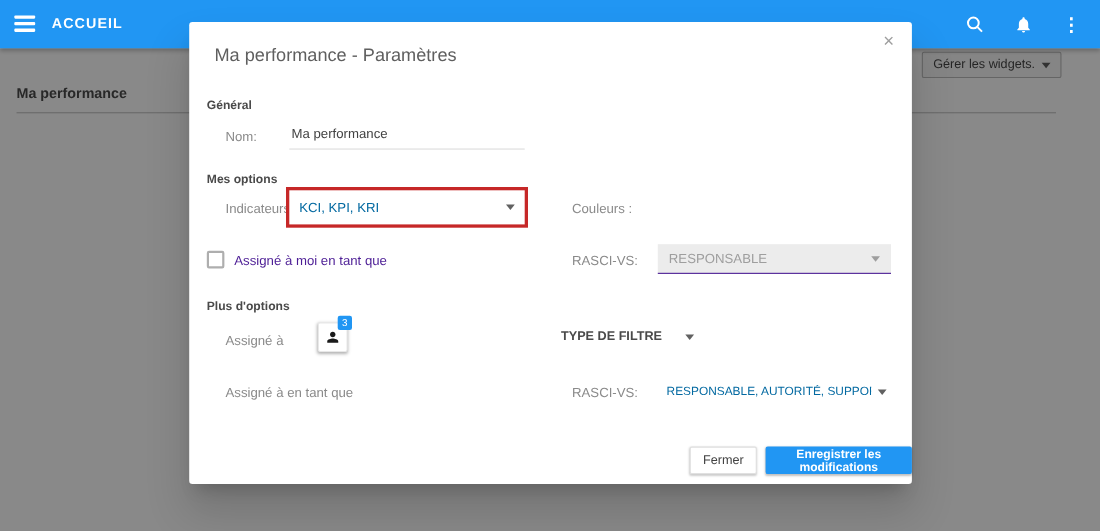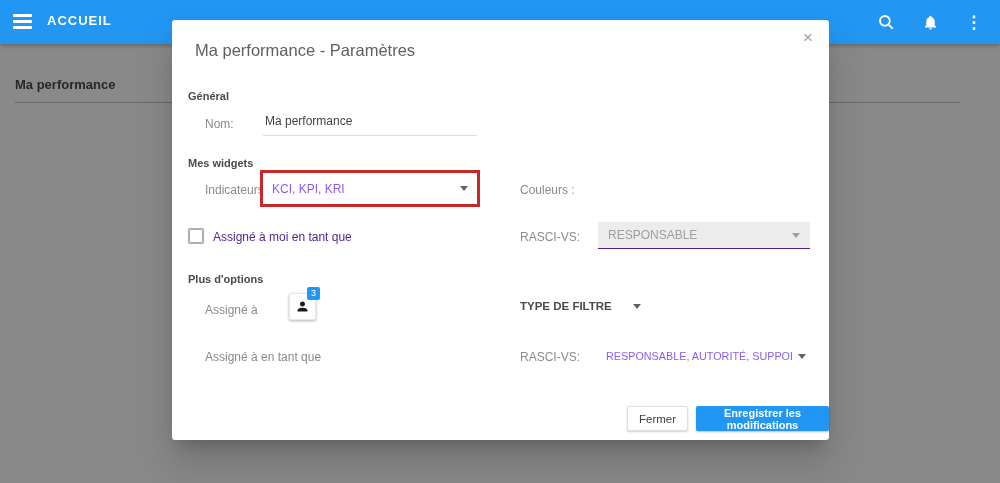--- a/index.html
+++ b/index.html
@@ -38,36 +38,36 @@
   
   .modal { position:absolute; left:172px; top:20px; width:657px; height:420px;
     background:#fff; border-radius:3px; z-index:5;
     box-shadow:0 11px 15px -7px rgba(0,0,0,.2), 0 24px 38px 3px rgba(0,0,0,.14); }
   .modal-close { position:absolute; right:16px; top:9px; font-size:17px; color:#9e9e9e;
     cursor:pointer; line-height:1; }
   .modal-title { position:absolute; left:23px; top:21px; font-size:16.5px; color:#5f5f5f; }
 
   .section-title { position:absolute; font-size:11px; font-weight:bold; color:#4a4a4a;text-align:right; }
   .f-label { position:absolute; font-size:12px; color:#8a8a8a;text-align:center; }
-  .f-value { font-size:12px; color:#8b5cf6; }
+  .f-value { font-size:12px; color:#0369a1; }
 
   .nom-input { position:absolute; left:91px; top:92px; width:214px; border:none;
     border-bottom:1px solid #dcdcdc; font-size:12px; color:#424242; padding:2px 2px 7px 2px;
     background:transparent; outline:none; font-family:"Liberation Sans", sans-serif; }
 
   .annotation-box { position:absolute; left:88px; top:150px; width:220px; height:37px;
     border:3px solid #c62828; background:#fff; }
   .select { display:flex; align-items:center; cursor:pointer; }
   .select .txt { flex:1; white-space:nowrap; overflow:hidden; }
   .sel-indicateurs { width:100%; height:100%; padding:0 9px; }
   .sel-couleurs { position:absolute; left:434px; top:156px; width:201px; height:24px; }
   .sel-disabled { position:absolute; left:426px; top:202px; width:212px; height:27px;
     background:#ececec; border-bottom:1px solid #4c1d95; padding:0 10px; }
   .sel-disabled .txt { color:#9e9e9e; }
-  .sel-filtertype { position:absolute; left:348px; top:275px; width:121px; height:22px; }
+  .sel-filtertype { position:absolute; left:338px; top:275px; width:121px; height:22px; }
   .sel-filtertype .txt { font-size:11.5px; font-weight:bold; color:#4a4a4a; }
   .sel-rasci2 { position:absolute; left:434px; top:324px; width:200px; height:24px; }
   .sel-rasci2 .txt { font-size:10.8px; }
   .arrow { width:0; height:0; border-left:4px solid transparent;
     border-right:4px solid transparent; border-top:5px solid #616161; margin-left:6px; flex:none; }
   .arrow.gray { border-top-color:#9e9e9e; }
 
   .checkbox { position:absolute; left:16px; top:208px; width:16px; height:16px;
     border:2px solid #aeaeae; border-radius:2px; background:#fff; cursor:pointer; }
   .checkbox-label { position:absolute; left:41px; top:210px; font-size:12px; color:#4c1d95; }
@@ -117,33 +117,37 @@
         <svg width="17" height="17" viewBox="0 0 24 24" fill="#fff">
           <path d="M12 22c1.1 0 2-.9 2-2h-4c0 1.1.9 2 2 2zm6-6v-5c0-3.1-1.6-5.6-4.5-6.3V4c0-.8-.7-1.5-1.5-1.5S10.5 3.2 10.5 4v.7C7.6 5.4 6 7.9 6 11v5l-2 2v1h16v-1l-2-2z"></path>
         </svg>
       </div>
       <div class="icon-btn kebab">⋮</div>
     </div>
   </div>
 
   <div class="page">
     <div class="widget-title">Ma performance</div>
+    <button class="manage-widgets">
+      <span>Gérer les widgets.</span>
+      <span class="caret-down"></span>
+    </button>
   </div>
 
   <div class="overlay"></div>
 
   <div class="modal">
     <div class="modal-close">×</div>
     <div class="modal-title">Ma performance - Paramètres</div>
 
     <div class="section-title" style="left:16px; top:70px;">Général</div>
     <div class="f-label" style="left:33px; top:97px;">Nom:</div>
     <input class="nom-input" value="Ma performance" style="">
 
-    <div class="section-title" style="left:16px; top:137px;">Mes widgets</div>
+    <div class="section-title" style="left:16px; top:137px;">Mes options</div>
     <div class="f-label" style="left:33px; top:163px;">Indicateurs :</div>
     <div class="annotation-box">
       <div class="select sel-indicateurs">
         <span class="txt f-value">KCI, KPI, KRI</span>
         <span class="arrow"></span>
       </div>
     </div>
 
     <div class="f-label" style="left:348px; top:163px;">Couleurs :</div>
 

